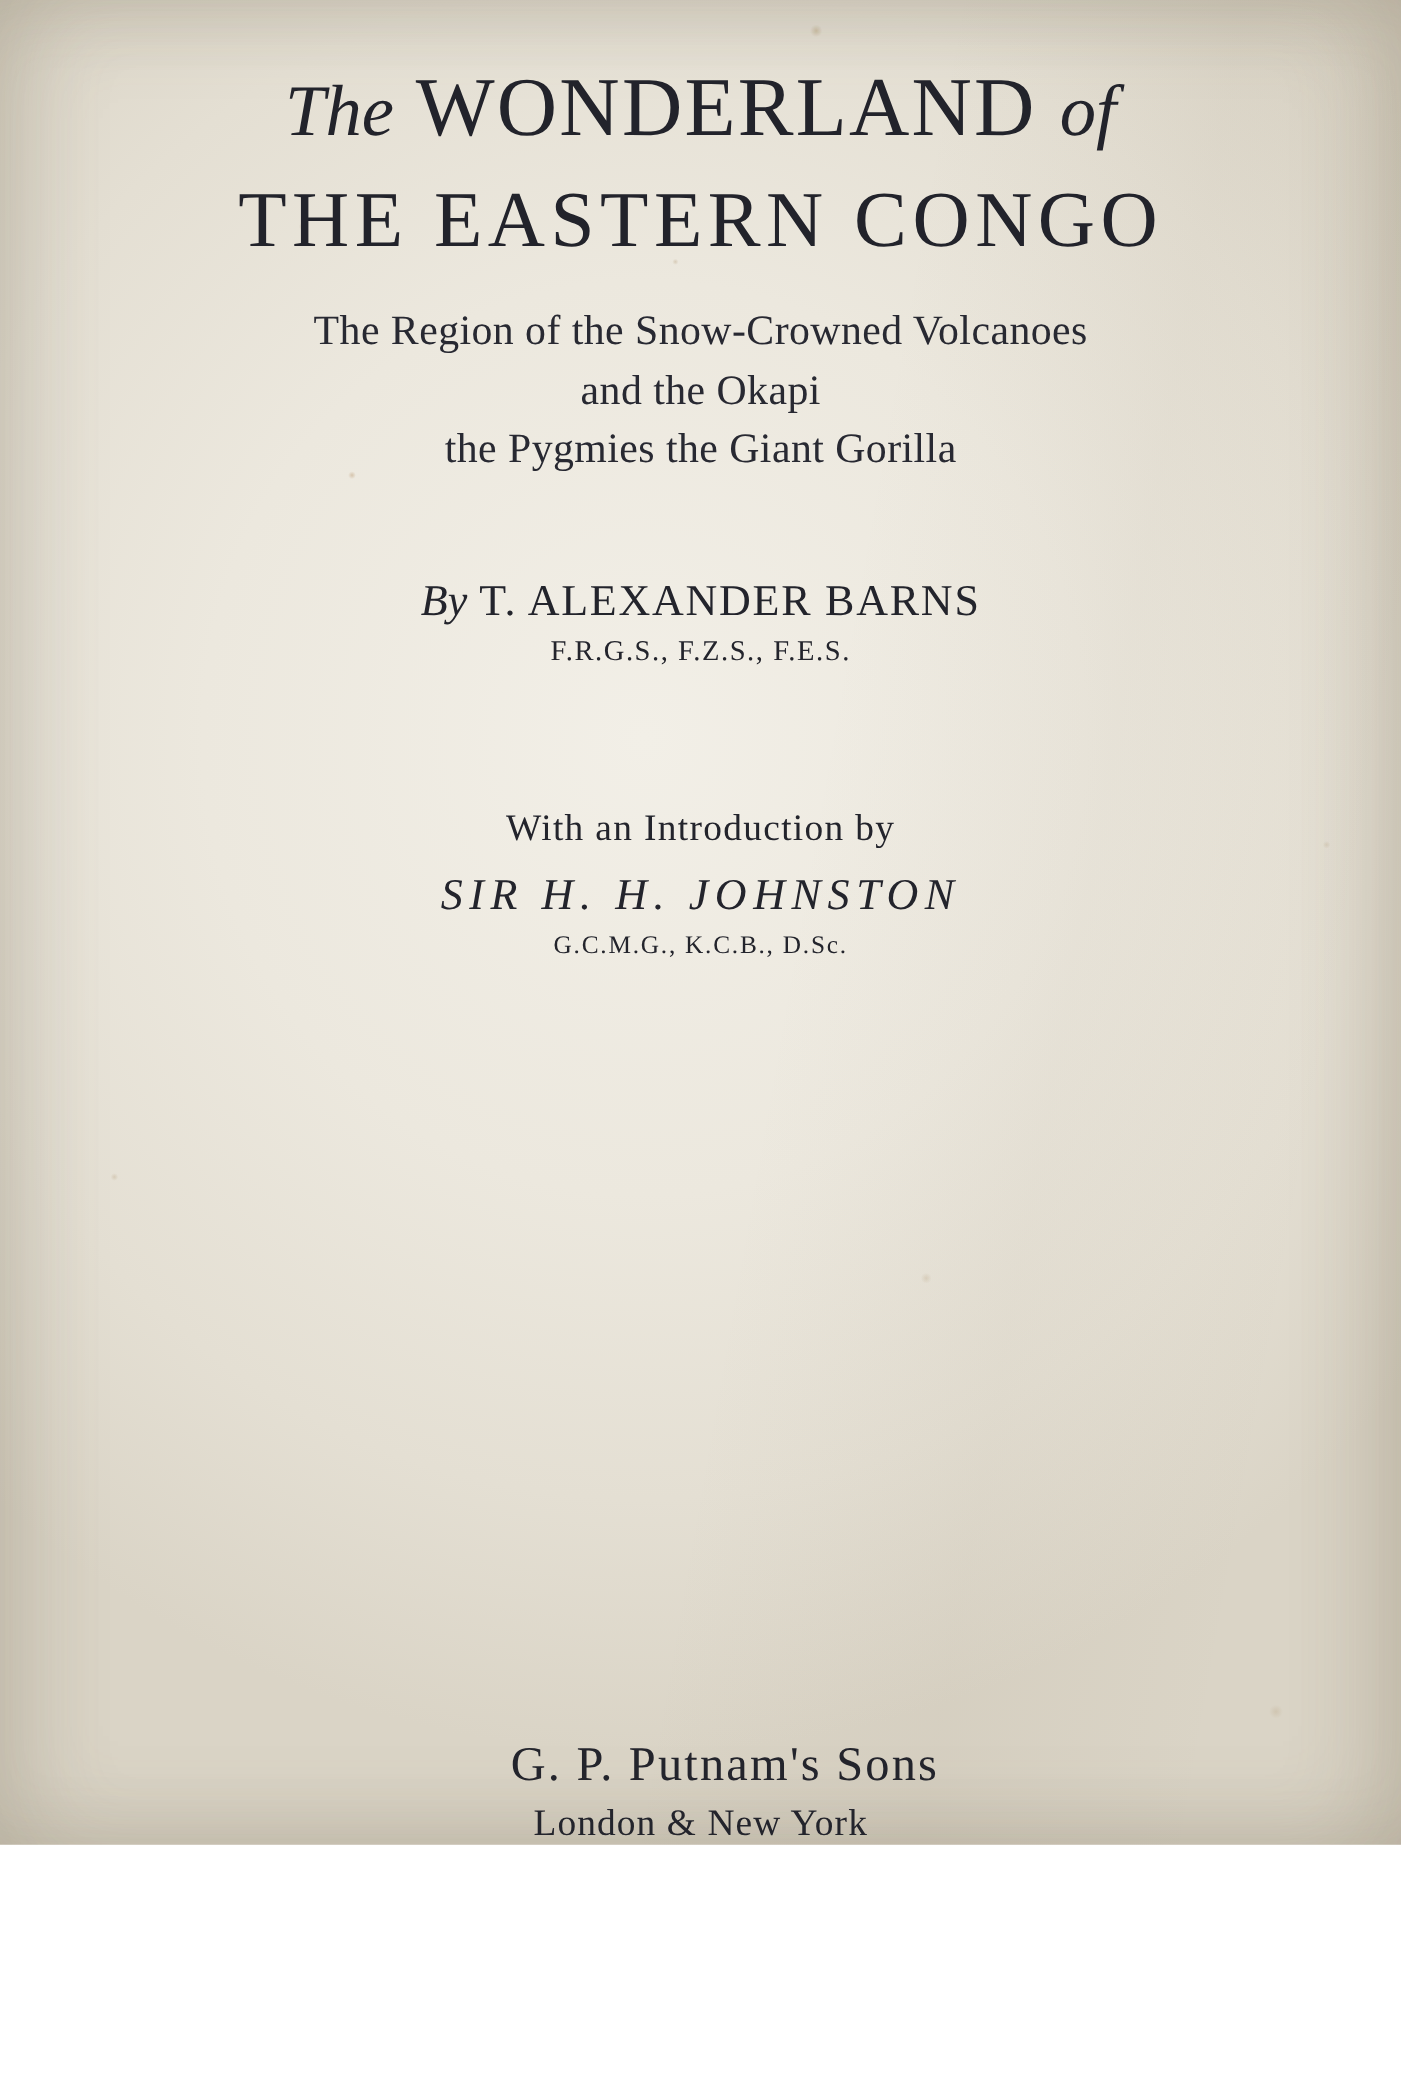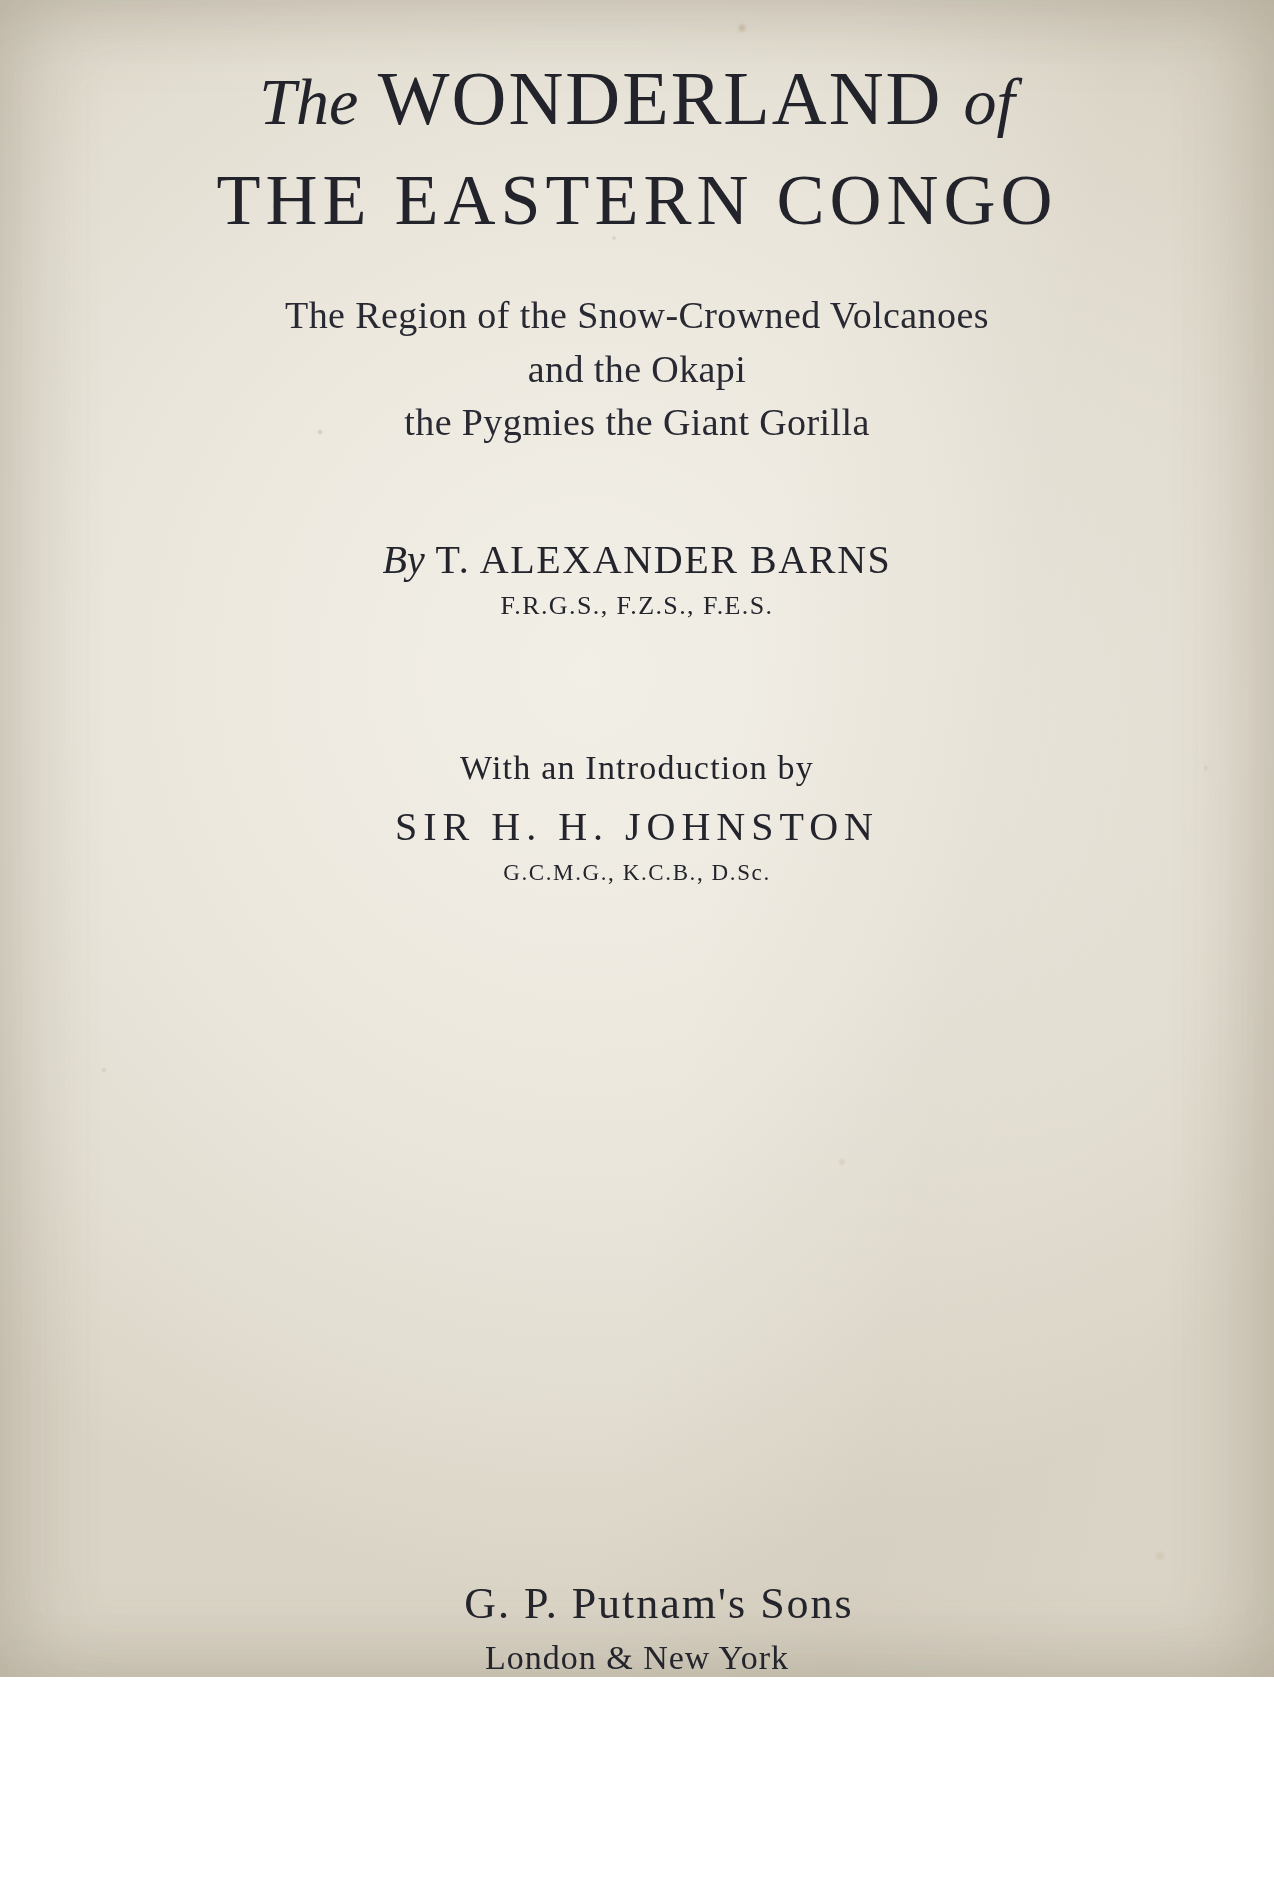--- a/index.html
+++ b/index.html
@@ -76,21 +76,21 @@
     font-size: 66px;
     letter-spacing: 0px;
   }
   .title-line-2 {
     font-size: 72px;
     letter-spacing: 5px;
     margin-top: 12px;
   }
 
   .subtitle {
-    margin-top: 44px;
+    margin-top: 30px;
     font-size: 38px;
     line-height: 1.42;
     letter-spacing: 0.4px;
     color: #282932;
   }
 
   .author-block {
     margin-top: 86px;
   }
   .author-line {
@@ -111,20 +111,21 @@
     margin-top: 128px;
   }
   .intro-line {
     font-size: 34px;
     letter-spacing: 1.2px;
   }
   .intro-name {
     margin-top: 16px;
     font-size: 40px;
     letter-spacing: 6px;
+    font-style: italic;
   }
   .intro-degrees {
     margin-top: 10px;
     font-size: 23px;
     letter-spacing: 1.6px;
     text-align: center;
   }
 
   .publisher-block {
     position: absolute;

